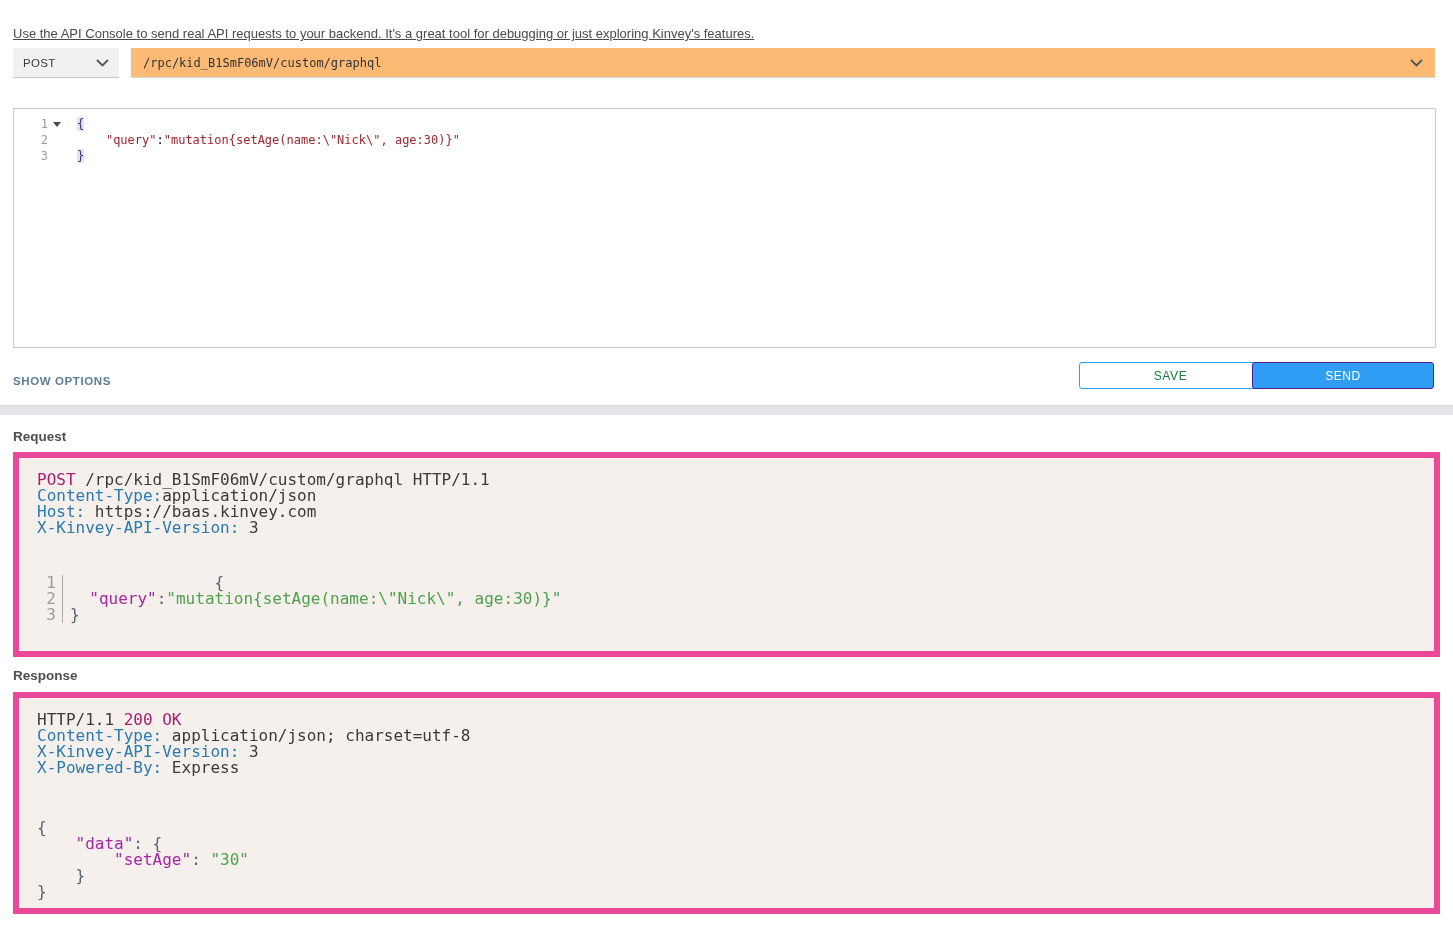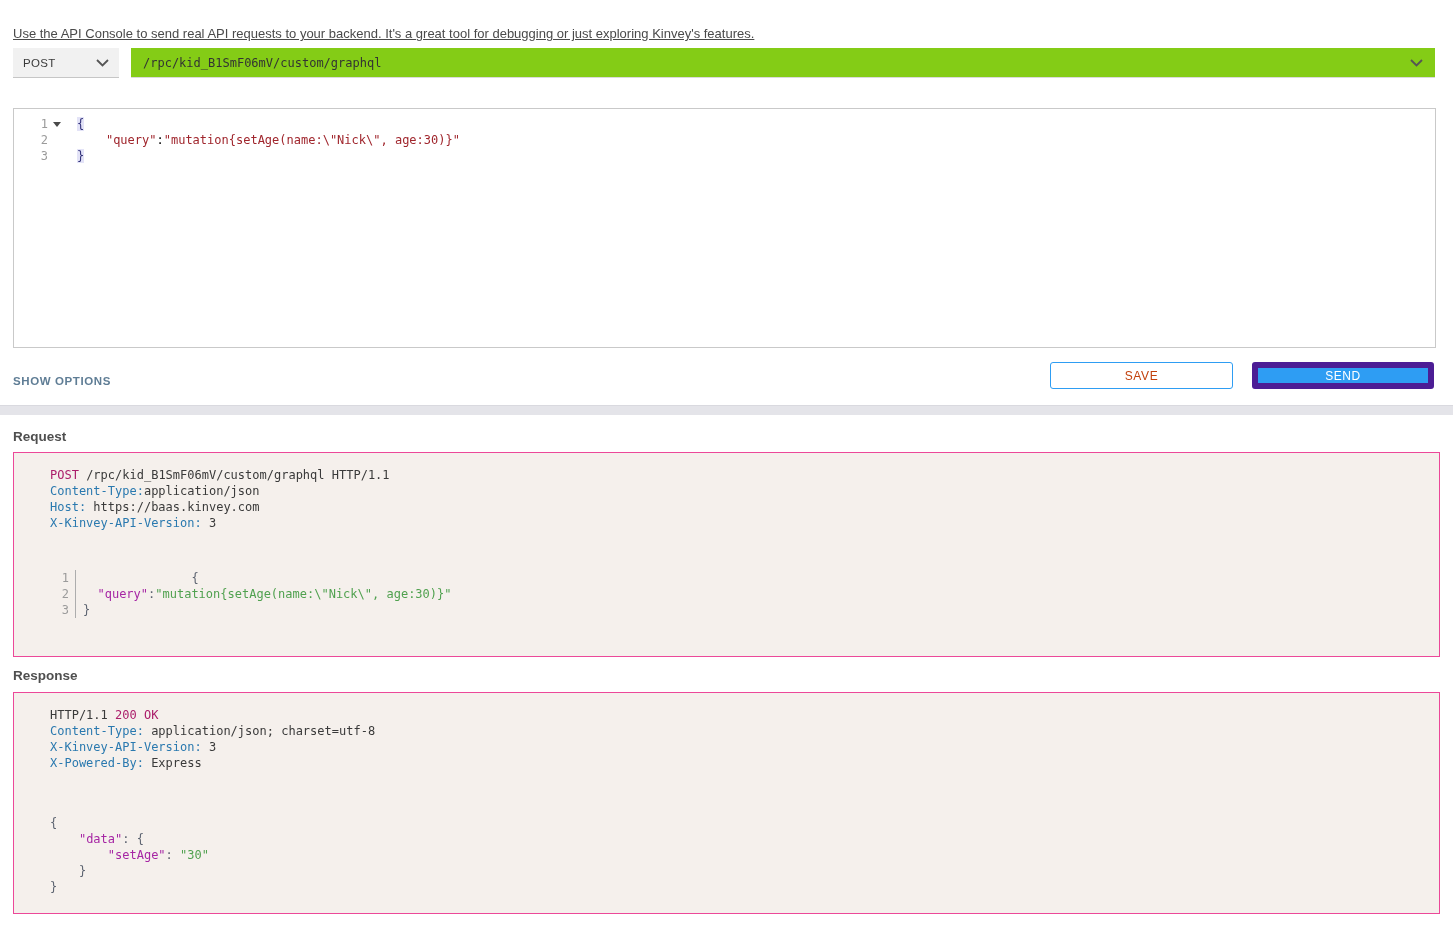--- a/index.html
+++ b/index.html
@@ -7,21 +7,21 @@
   body { font-family:"Liberation Sans", sans-serif; }
   #page { position:relative; width:1453px; height:934px; background:#fff; overflow:hidden; }
 
   .intro { position:absolute; left:13px; top:26px; font-size:13px; color:#4a4a4a;text-decoration:underline; }
 
   
   .builder-row { position:absolute; left:13px; top:48px; right:18px; height:30px; display:flex; }
   .method-select { width:106px; height:30px; background:#f1f1f1; border-bottom:1px solid #c6c6c6;
     display:flex; align-items:center; justify-content:space-between; padding:0 10px;
     font-size:11.5px; color:#3a3a3a; cursor:pointer; letter-spacing:.3px; }
-  .url-combobox { margin-left:12px; flex:1; height:30px; background:#84cc16; border-bottom:1px solid #dadada;
+  .url-combobox { margin-left:12px; flex:1; height:30px; background:#fdba74; border-bottom:1px solid #dadada;
     display:flex; align-items:center; justify-content:space-between; padding:0 12px;
     font-family:"DejaVu Sans Mono", monospace; font-size:12px; color:#333; cursor:text;gap:31px; }
   .chev { display:inline-flex; align-items:center; }
   .chev svg { display:block; }
 
   
   .editor { position:absolute; left:13px; top:108px; right:17px; height:240px;
     border:1px solid #c9c9c9; background:#fff;
     font-family:"DejaVu Sans Mono", monospace; font-size:12px; line-height:16px; padding-top:7px; }
   .ed-row { display:flex; height:16px; }
@@ -32,33 +32,33 @@
   .ed-code { white-space:pre; padding-left:13px; color:#000; }
   .ed-code span { white-space:pre; }
   .brace { color:#32327a; background:#e3e3f7; }
   .jstr { color:#a0262d; }
 
   
   .show-options { position:absolute; left:13px; top:368px; font-size:11.5px; font-weight:bold;
     color:#5f7d95; letter-spacing:.6px; cursor:pointer;margin-top:7px; }
   .btn { position:absolute; top:362px; height:27px; display:flex; align-items:center; justify-content:center;
     font-size:12px; letter-spacing:.6px; border-radius:3px; cursor:pointer; }
-  .btn-save { right:220px; width:183px; background:#fff; border:1px solid #2e9df3; color:#c2410c; }
-  .btn-send { right:19px; width:182px; background:#2e9df3; border:6px solid #4c1d95; color:#fff; }
+  .btn-save { right:191px; width:183px; background:#fff; border:1px solid #2e9df3; color:#15803d; }
+  .btn-send { right:19px; width:182px; background:#2e9df3; border:1px solid #4c1d95; color:#fff; }
 
   .divider { position:absolute; left:0; top:405px; width:1453px; height:10px;
     background:#e4e4e9; border-top:1px solid #d9d9df; }
 
   .sec-heading { position:absolute; left:13px; font-size:13.5px; font-weight:bold; color:#4f4f4f; }
   #req-heading { top:429px; }
   #res-heading { top:668px; }
 
-  .http-box { position:absolute; left:13px; right:13px; background:#f5f0ec; border:1px solid #ec4899;
-    font-family:"DejaVu Sans Mono", monospace; font-size:12px; line-height:16px; color:#3a3a3a;
-    padding:14px 36px; }
+  .http-box { position:absolute; left:13px; right:13px; background:#f5f0ec; border:6px solid #ec4899;
+    font-family:"DejaVu Sans Mono", monospace; font-size:16px; line-height:16px; color:#3a3a3a;
+    padding:14px 18px; }
   #req-box { top:452px; height:205px; }
   #res-box { top:692px; height:222px; }
   .http-line { white-space:pre; height:16px; }
   .http-line span { white-space:pre; }
   .hname { color:#2a79af; }
   .magenta { color:#ab1d6a; }
 
   .body-view { margin-top:39px; }
   .json-view { margin-top:44px; }
   .bv-row { display:flex; height:16px; }

